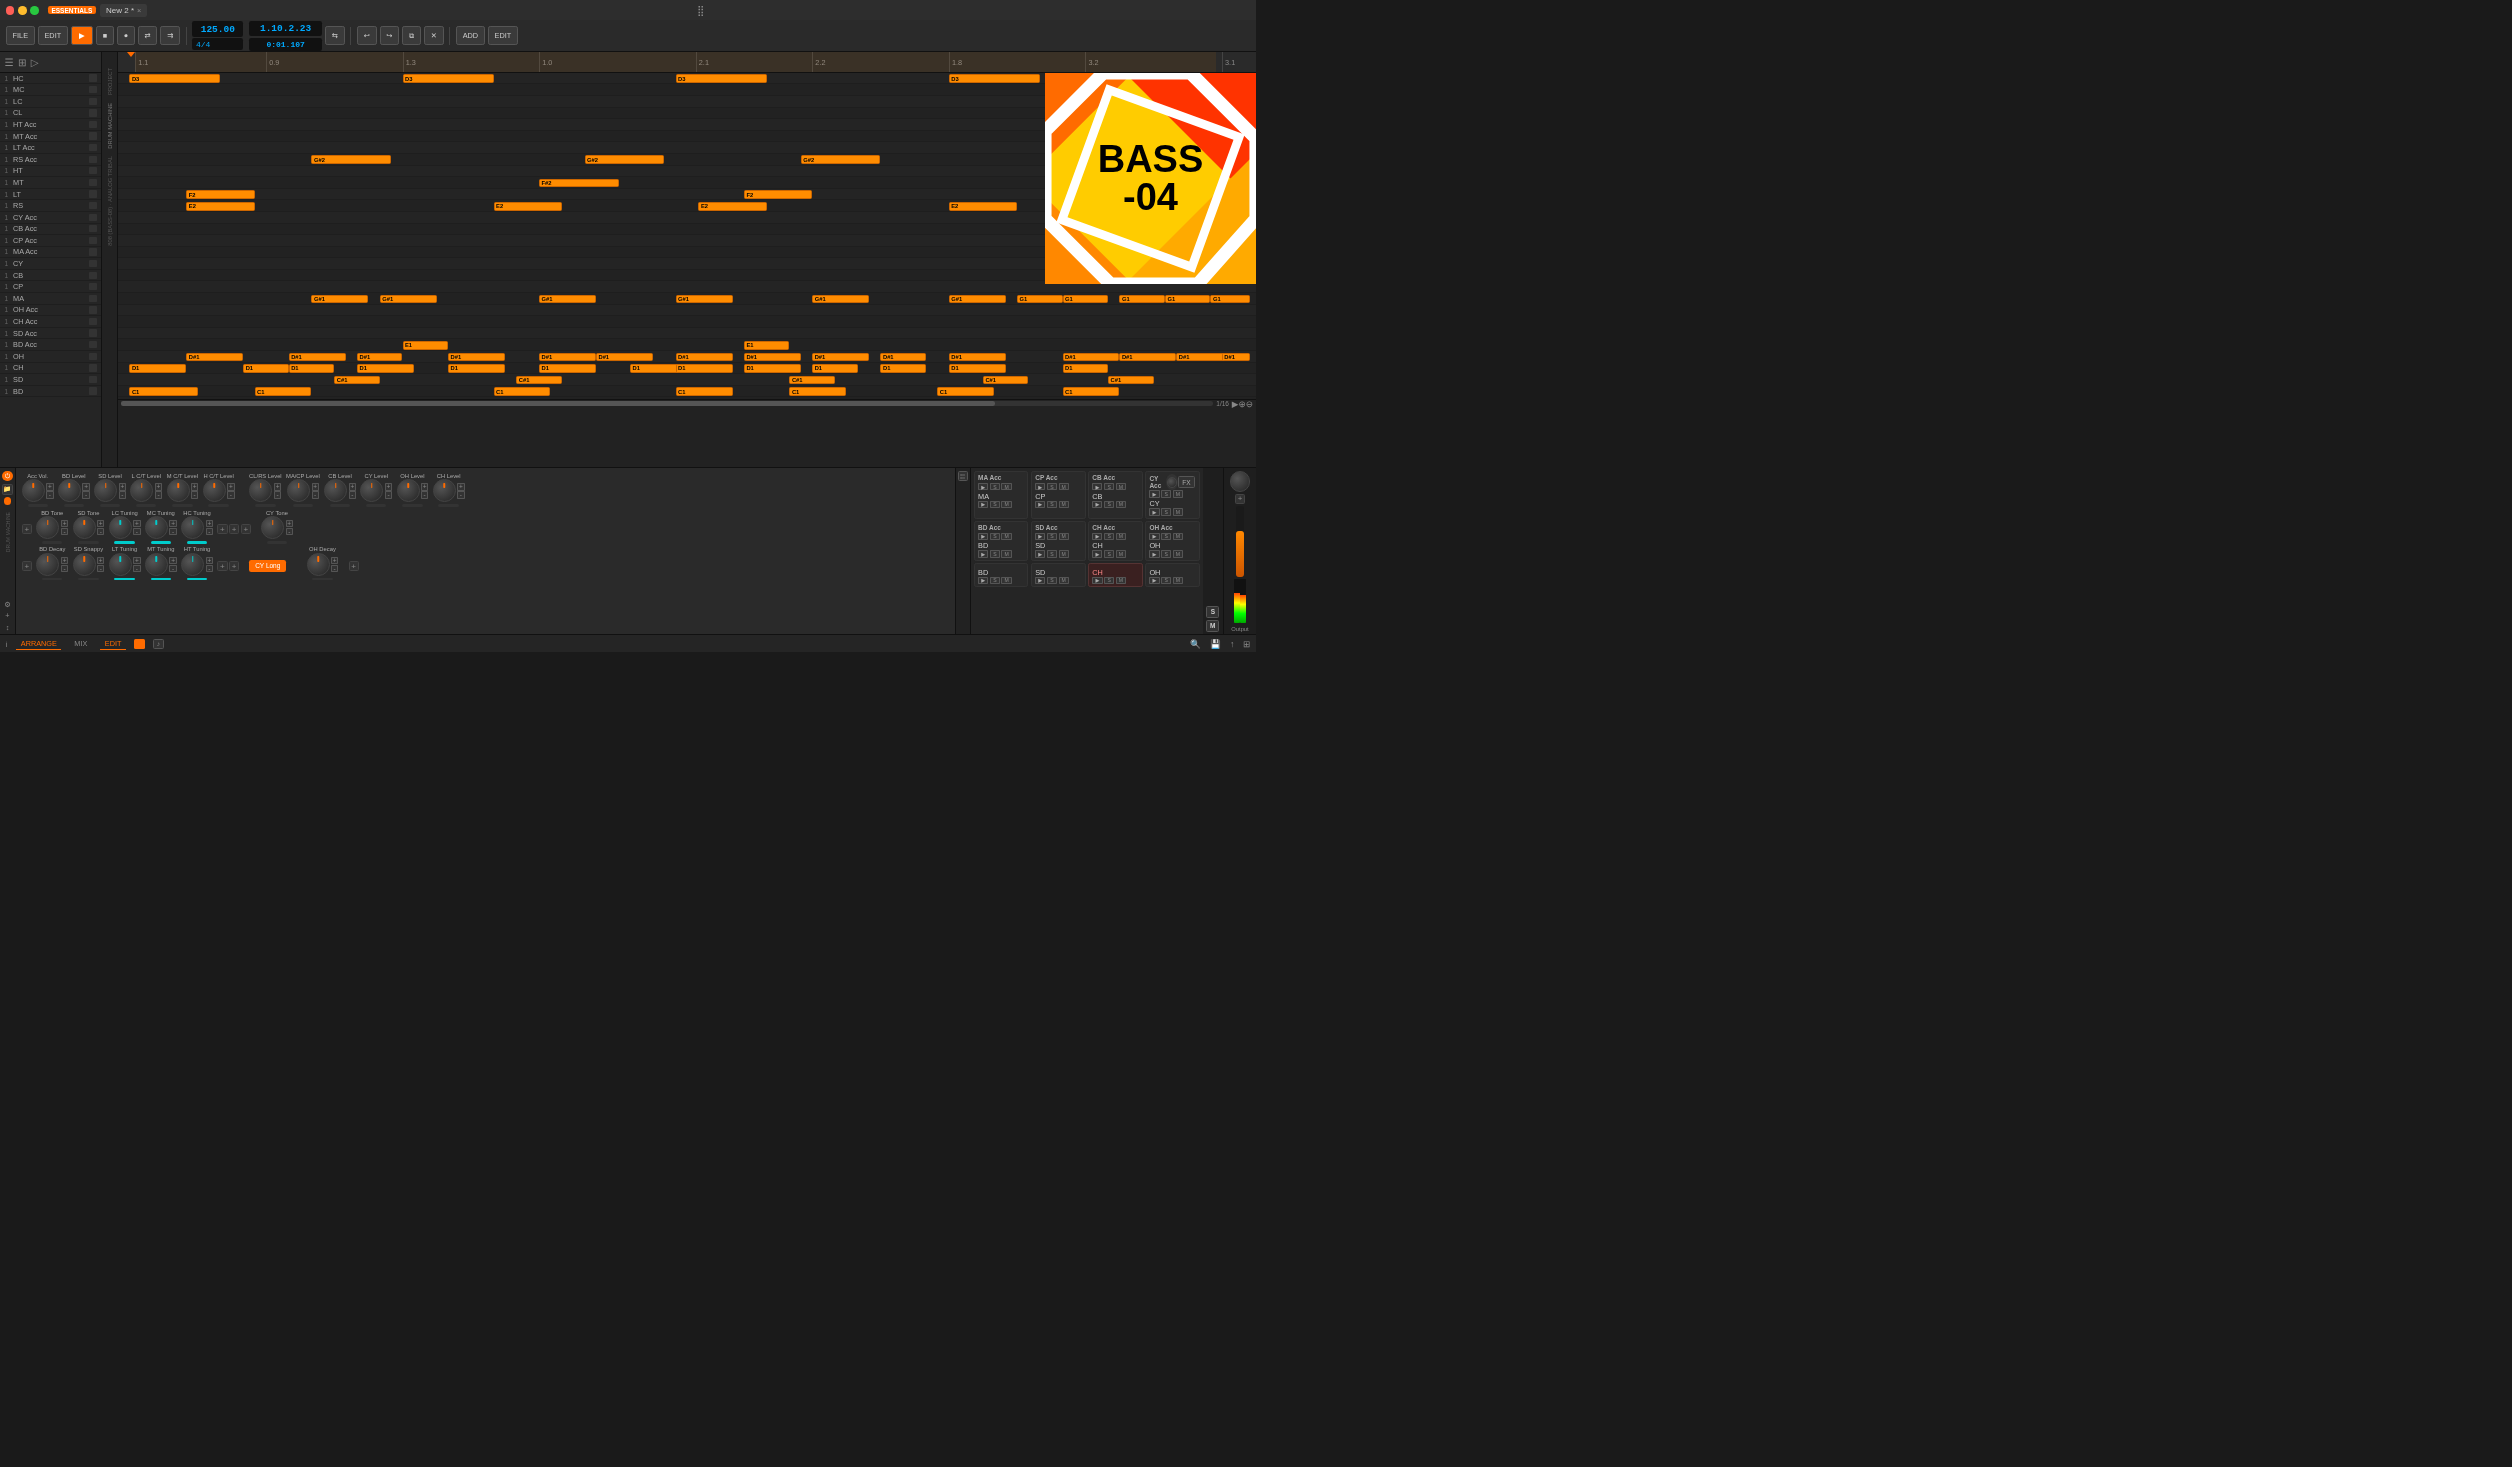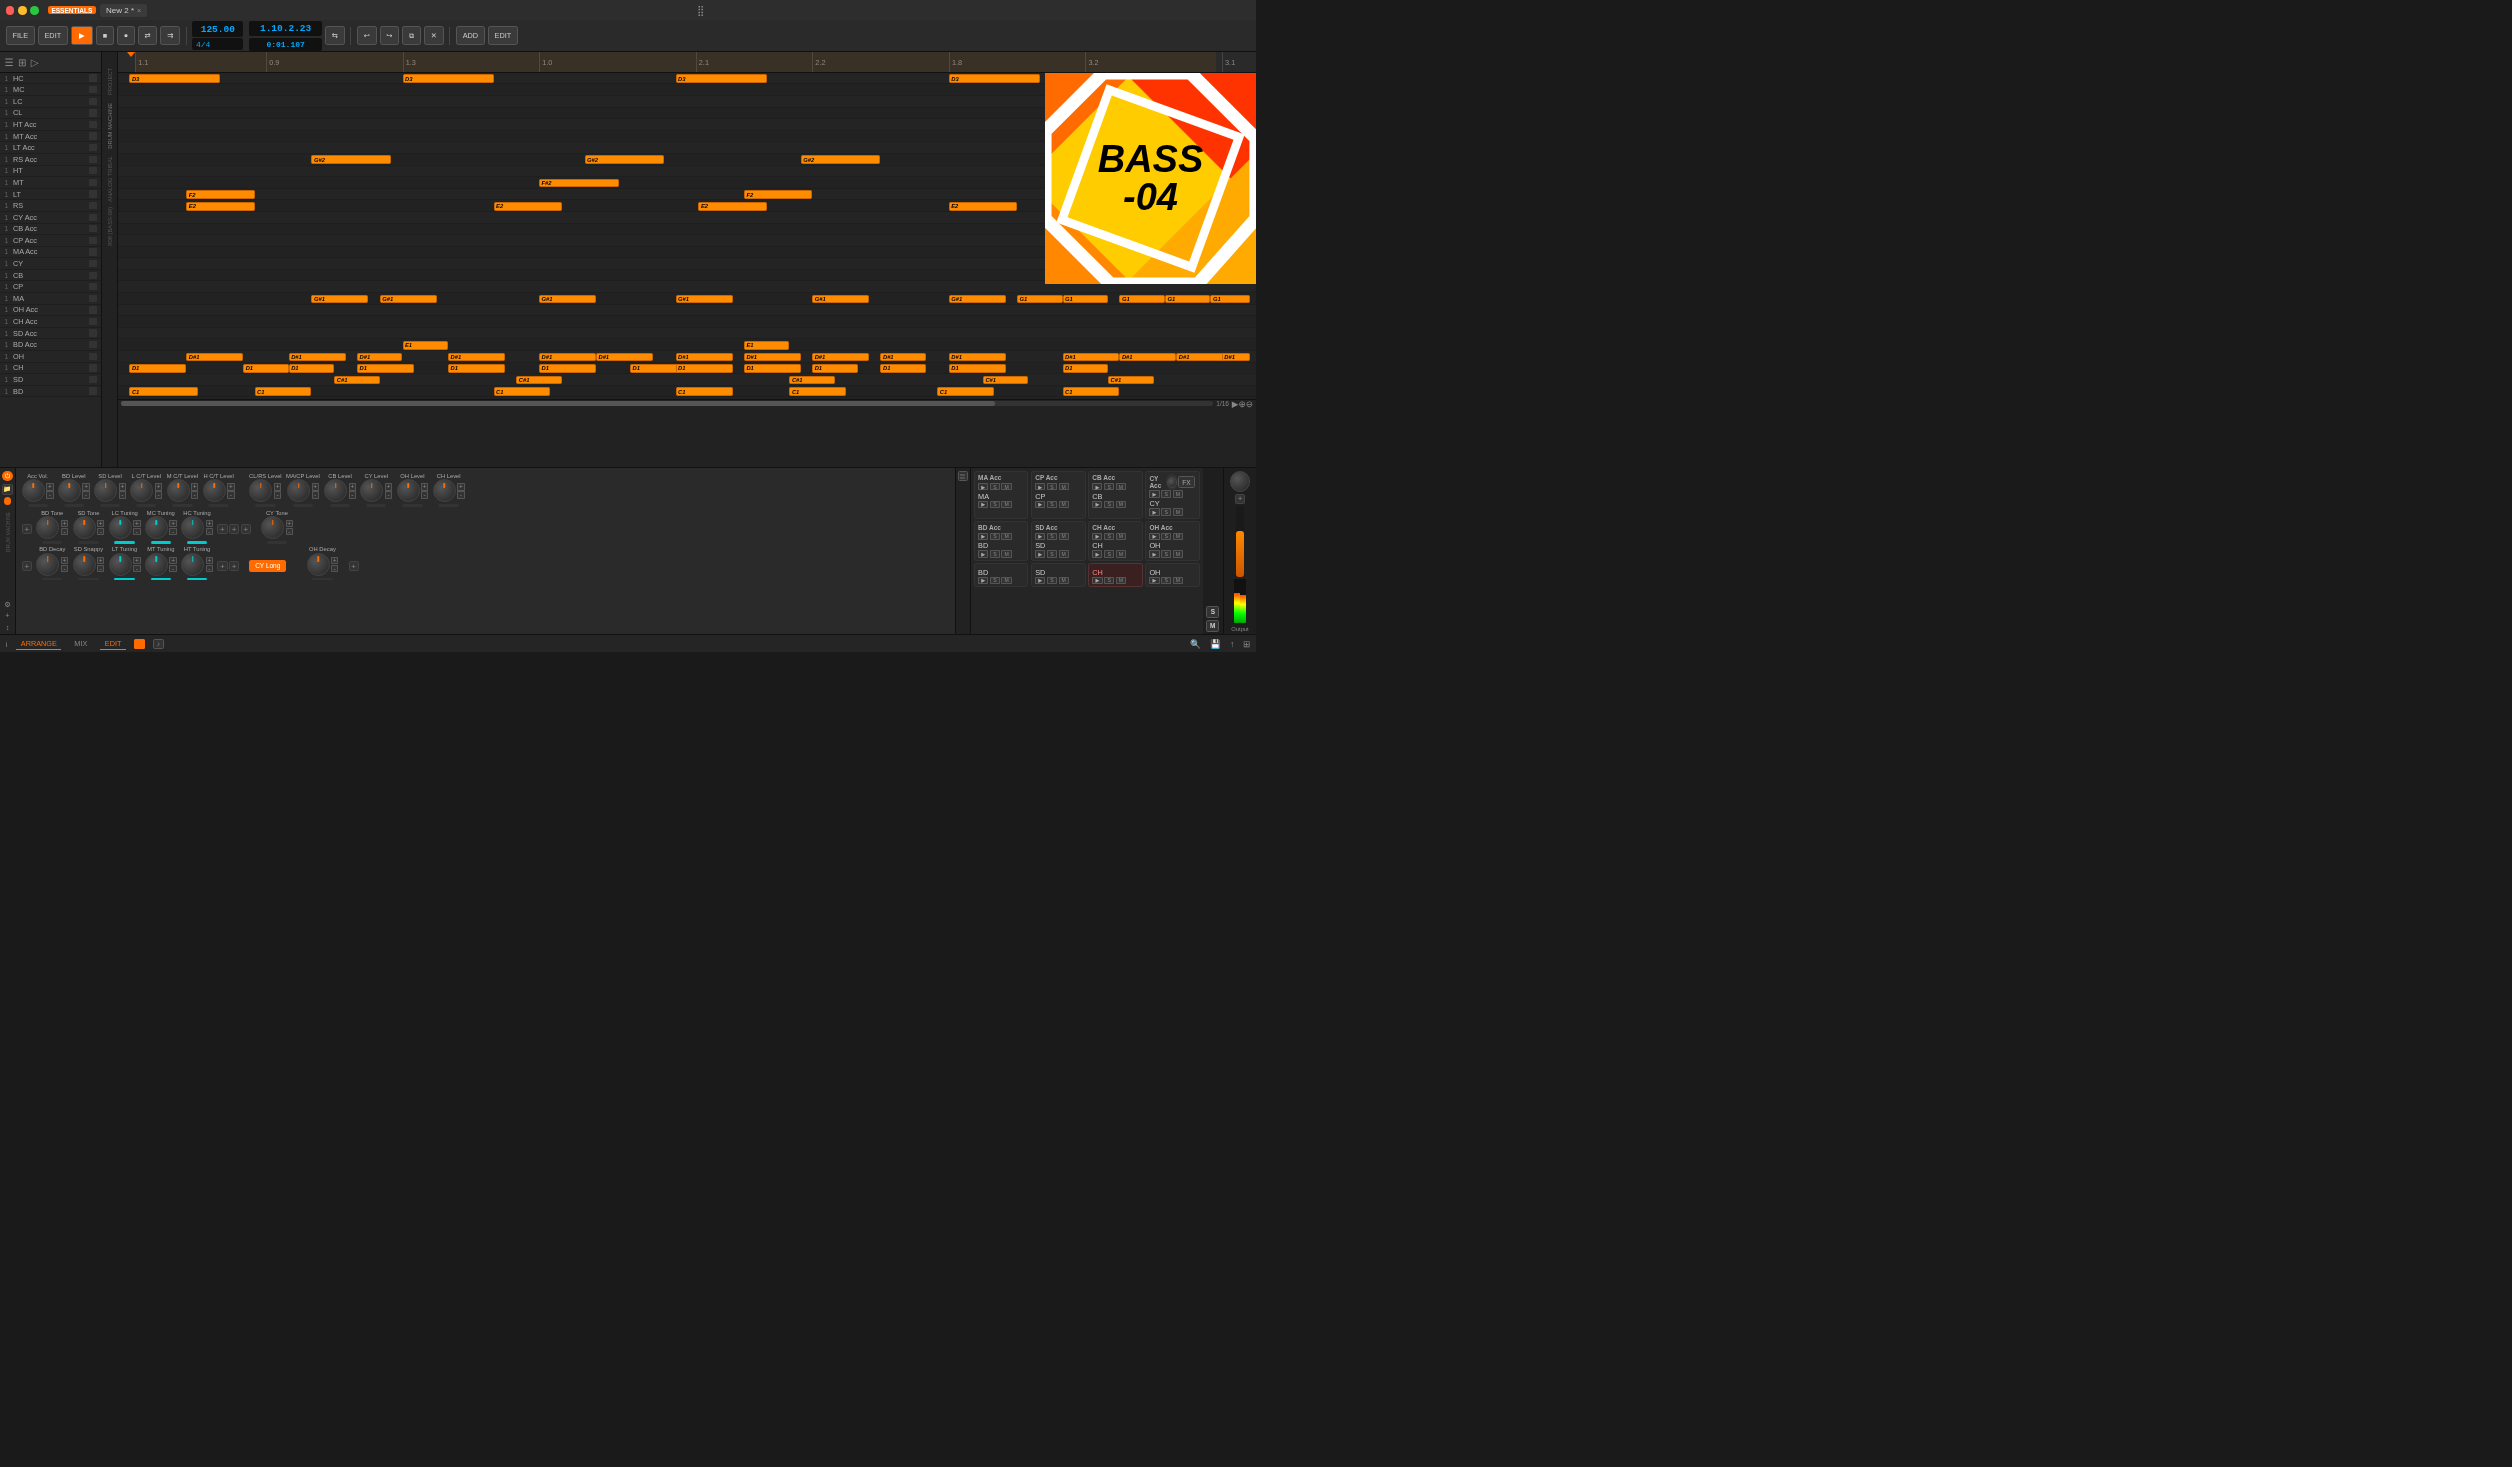--- a/index.html
+++ b/index.html
@@ -612,21 +612,21 @@
       <div class="ruler-mark" style="left:49%;margin-left:20px;">2.1</div>
       <div class="ruler-mark" style="left:61%;">2.2</div>
       <div class="ruler-mark" style="left:73%;">1.8</div>
       <div class="ruler-mark" style="left:85%;">3.2</div>
       <div class="ruler-mark" style="left:97%;">3.1</div>
       <div class="playhead"></div>
 
       <div style="position:absolute;left:1.5%;top:0;width:95%;height:100%;background:rgba(255,140,0,0.08);pointer-events:none;"></div>
     </div>
 
-    <div class="tracks-content" style="position:relative;height:326px;overflow:hidden;font-style:italic;">
+    <div class="tracks-content" style="position:relative;height:326px;overflow:hidden;">
 
       <div class="album-art">
 
         <svg style="position:absolute;top:0;left:0;width:100%;height:100%;" viewBox="0 0 290 290">
           <rect width="290" height="290" fill="#ffcc00"></rect>
           <polygon points="0,0 120,0 0,120" fill="#ff6b00"></polygon>
           <polygon points="290,0 290,180 110,0" fill="#ff3300"></polygon>
           <polygon points="0,170 0,290 120,290" fill="#ff8800"></polygon>
           <polygon points="290,290 290,110 110,290" fill="#ffaa00"></polygon>
           <polygon points="80,0 200,0 290,90 290,200 210,290 90,290 0,200 0,80" fill="none" stroke="white" stroke-width="18"></polygon>

